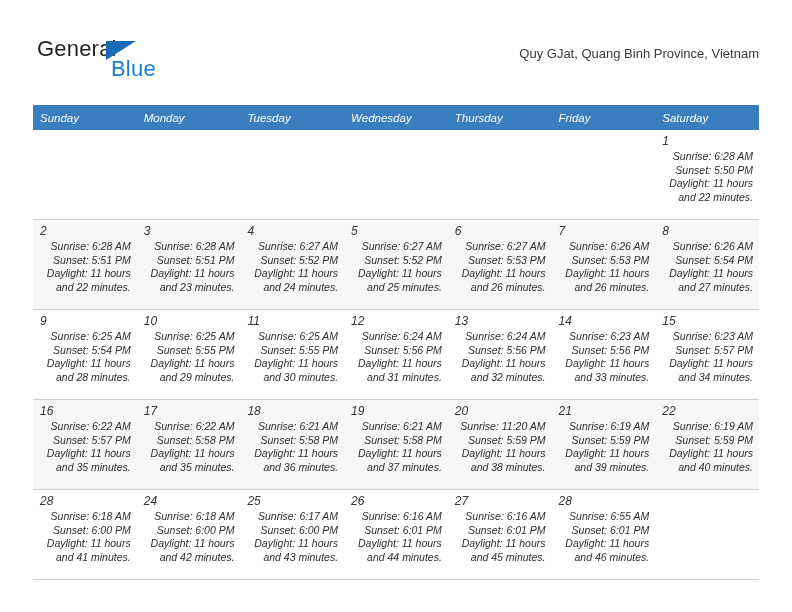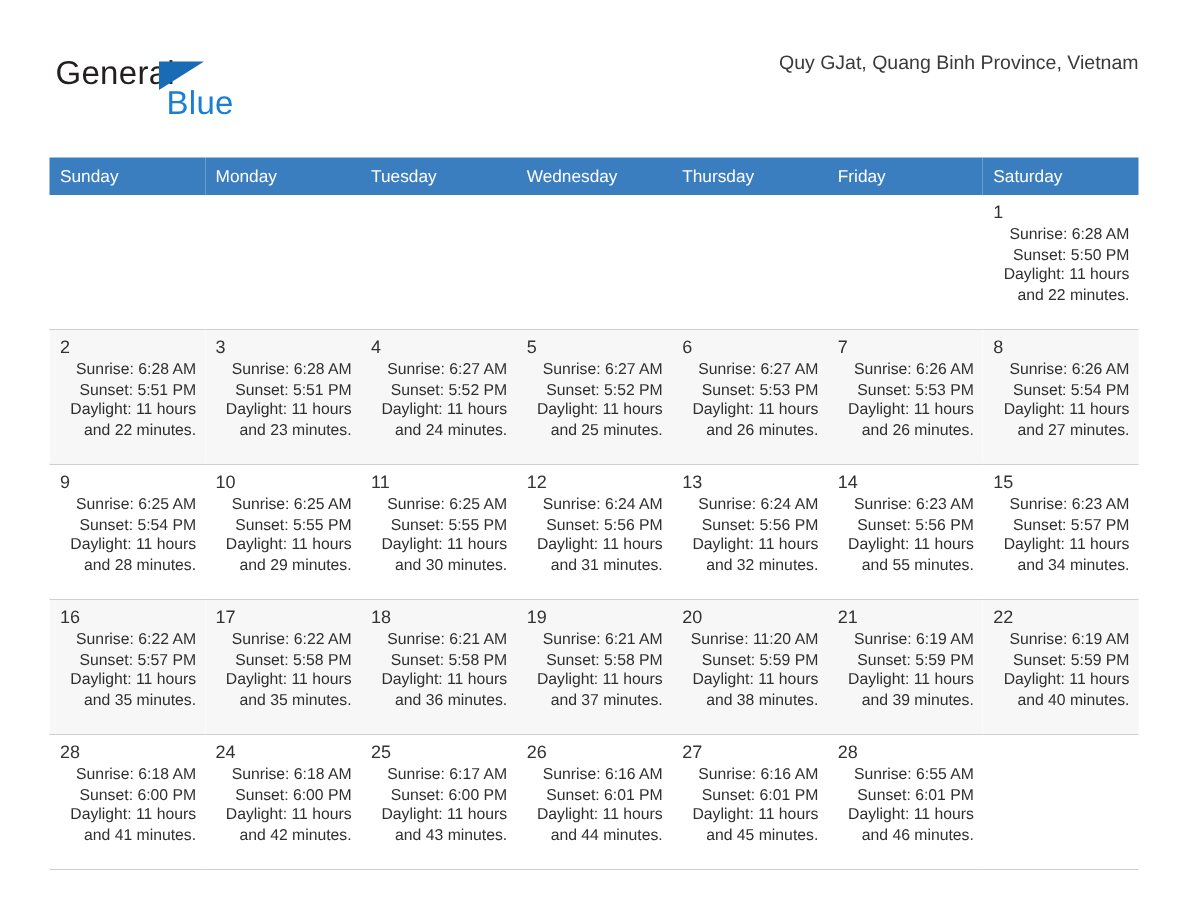--- a/index.html
+++ b/index.html
@@ -73,32 +73,33 @@
   .cal-title {
     font-size: 26px;
     color: #2b2b2b;
     line-height: 32px;
     white-space: nowrap;
   }
   .cal-subtitle {
     font-size: 13px;
     color: #3a3a3a;
     line-height: 20px;
-    margin-top: 4px;
+    margin-top: 16px;
     white-space: nowrap;
   }
 
   
   .calendar {
     position: absolute;
     left: 33px;
     top: 105px;
     width: 726px;
     border-collapse: collapse;
     table-layout: fixed;
+    font-style: italic;
   }
   .calendar th {
     background: #3a7ebf;
     color: #ffffff;
     font-size: 11.5px;
     font-weight: normal;
     text-align: left;
     padding: 5px 0 5px 7px;
     height: 15px;
     border: none;
@@ -347,21 +348,21 @@
               </div>
             </div>
           </td>
           <td>
             <div class="cell-inner">
               <div class="daynum">14</div>
               <div class="dayinfo">
                 <div>Sunrise: 6:23 AM</div>
                 <div>Sunset: 5:56 PM</div>
                 <div>Daylight: 11 hours</div>
-                <div>and 55 minutes.</div>
+                <div>and 33 minutes.</div>
               </div>
             </div>
           </td>
           <td>
             <div class="cell-inner">
               <div class="daynum">15</div>
               <div class="dayinfo">
                 <div>Sunrise: 6:23 AM</div>
                 <div>Sunset: 5:57 PM</div>
                 <div>Daylight: 11 hours</div>

